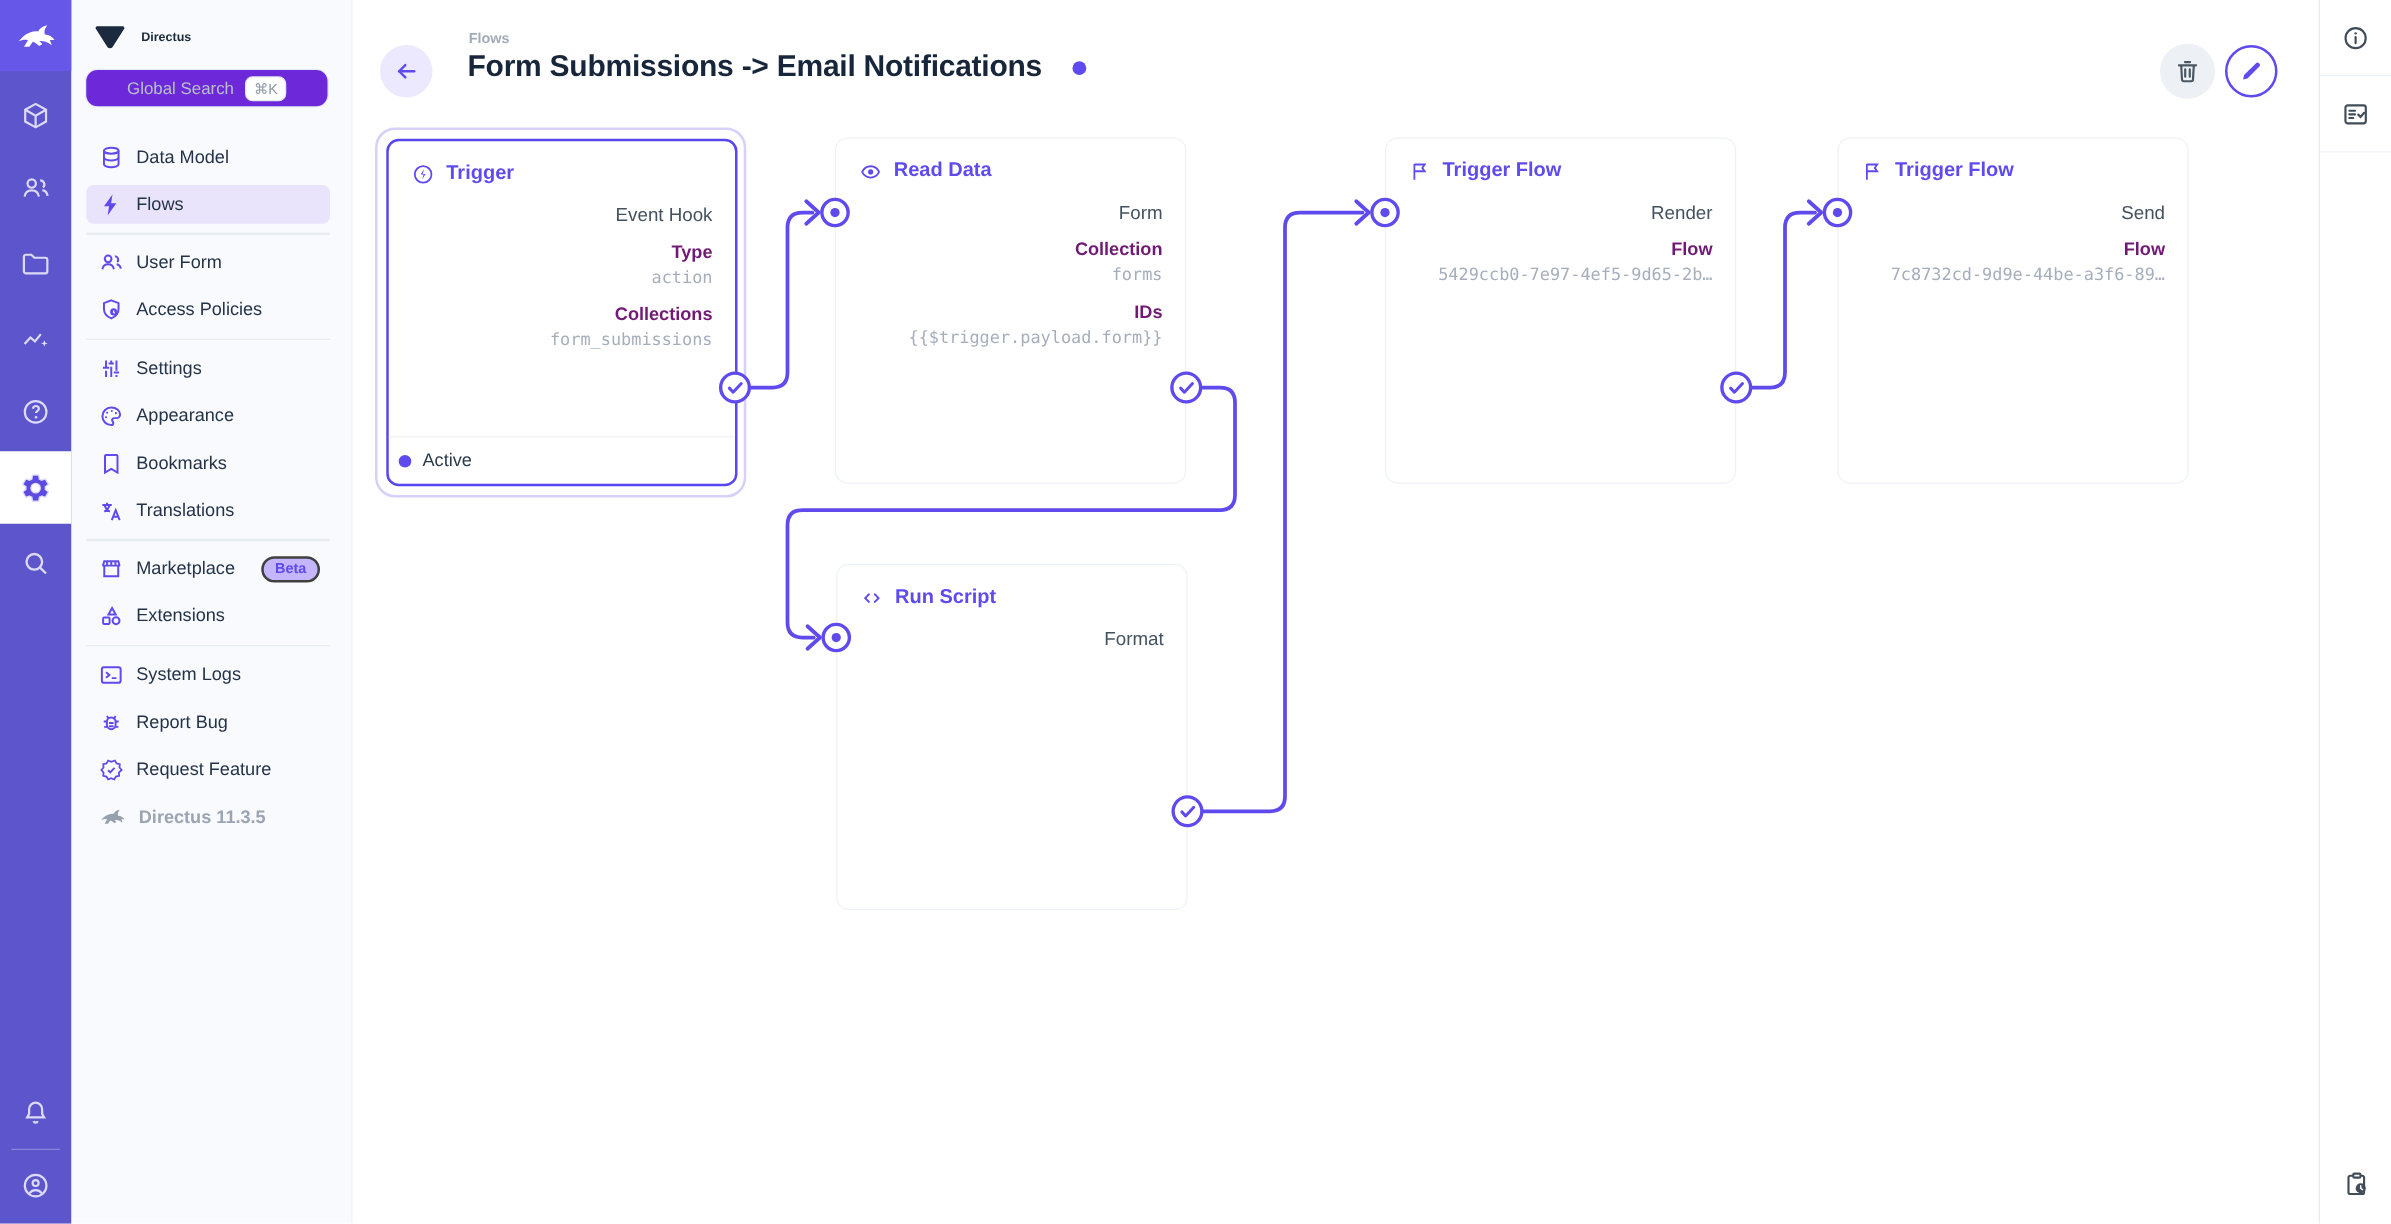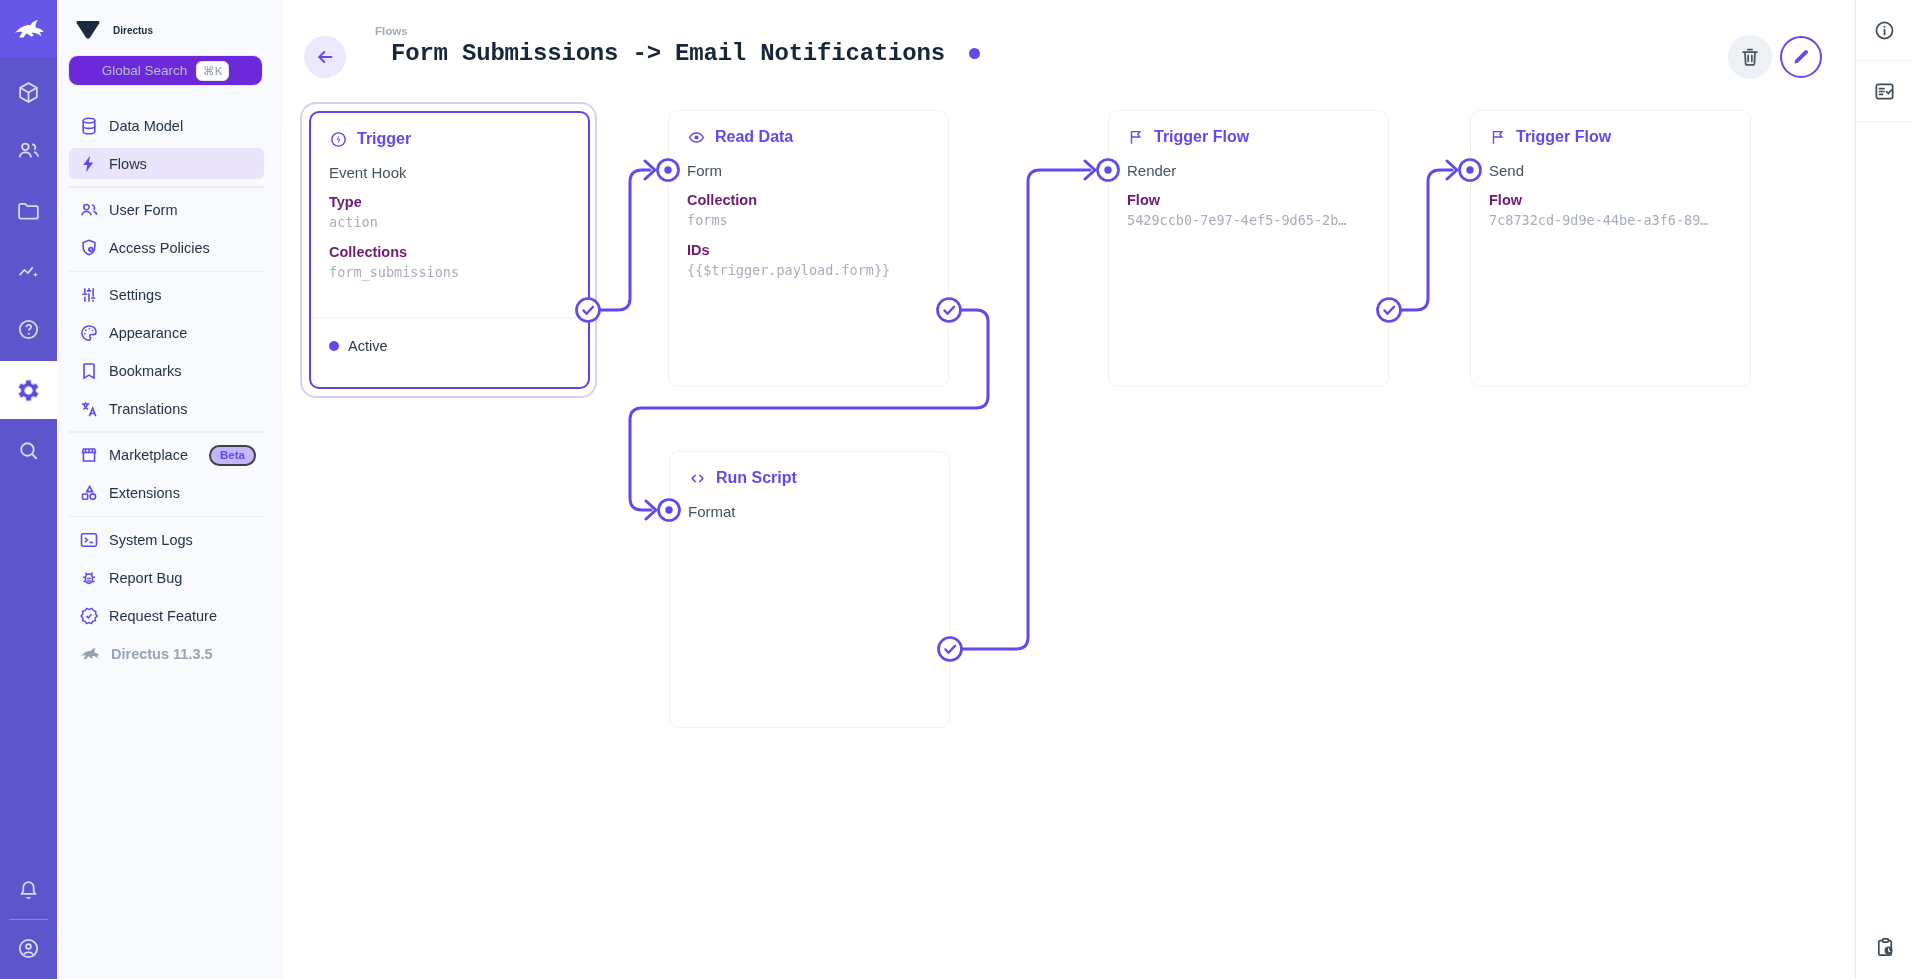--- a/index.html
+++ b/index.html
@@ -45,40 +45,40 @@
   .nav-item.selected{background:var(--accent-soft);}
   .nav-item.dim .lbl{color:#9AA4B2;font-weight:600;}
   .nav-sep{height:1.5px;background:#E8EDF2;margin:7px 18px 7px 12px;width:195px;}
   .beta-badge{margin-left:auto;font-size:11.5px;font-weight:600;color:var(--accent);border:2px solid #404040;border-radius:11px;padding:2.5px 9px;background:#c4b5fd;}
 
   
   .main{position:absolute;left:282px;top:0;width:1573px;height:100%;background:#fff;}
   .main-header{position:absolute;left:0;top:0;width:100%;height:92px;z-index:5;}
   .back-btn{position:absolute;left:22px;top:36px;width:42px;height:42px;border-radius:50%;background:#ECE8FD;border:none;display:flex;align-items:center;justify-content:center;cursor:pointer;}
   .crumb{position:absolute;left:93px;top:25px;font-size:11.5px;font-weight:600;color:#A2ABB8;}
-  .title-row{position:absolute;left:109px;top:40px;display:flex;align-items:center;gap:24px;font-family:Liberation Mono, monospace;}
+  .title-row{position:absolute;left:92px;top:40px;display:flex;align-items:center;gap:24px;}
   .page-title{font-size:24px;font-weight:800;letter-spacing:-.2px;color:#18263B;white-space:nowrap;}
   .title-dot{width:11px;height:11px;border-radius:50%;background:var(--accent);}
   .hdr-actions{position:absolute;right:33px;top:35px;display:flex;align-items:center;gap:8px;}
   .circle-btn{width:44px;height:44px;border-radius:50%;border:none;background:#EDF0F4;display:flex;align-items:center;justify-content:center;cursor:pointer;}
   .circle-btn.outline{width:42px;height:42px;background:#fff;border:2.5px solid var(--accent);}
 
   
-  .canvas{position:absolute;inset:0;}
+  .canvas{position:absolute;inset:0;text-align:right;}
   .wires{position:absolute;inset:0;pointer-events:none;z-index:2;}
   .card{position:absolute;width:281px;height:277px;background:#fff;border:1.5px solid #EEF1F7;border-radius:10px;padding:16px 18px;z-index:1;}
   .sel-ring{position:absolute;left:18px;top:102px;width:297px;height:296px;border:2px solid var(--ring);border-radius:16px;background:#fff;z-index:1;}
   .card.trigger{left:7px;top:7px;width:281px;height:278px;border:2px solid var(--accent-strong);border-radius:10px;}
   .card-type{display:flex;align-items:center;gap:9px;height:20px;margin-bottom:14px;color:var(--accent);font-size:16px;font-weight:700;}
   .card-name{height:20px;line-height:20px;font-size:15px;color:var(--text);}
   .field{margin-top:9px;}
   .field:first-of-type{margin-top:4px;}
   .f-label{font-size:14.5px;font-weight:700;color:#701a75;line-height:20px;}
   .f-value{font-family:"DejaVu Sans Mono","Liberation Mono",monospace;font-size:13.5px;color:var(--mono);line-height:21px;white-space:nowrap;overflow:hidden;}
-  .card-footer{position:absolute;left:0;right:0;bottom:14px;height:56px;border-top:1.5px solid #EEF1F5;display:flex;align-items:center;gap:9px;padding-left:18px;}
+  .card-footer{position:absolute;left:0;right:0;bottom:0;height:38px;border-top:1.5px solid #EEF1F5;display:flex;align-items:center;gap:9px;padding-left:8px;}
   .status-dot{width:10px;height:10px;border-radius:50%;background:var(--accent);}
   .status-lbl{font-size:14.5px;color:#2A394C;}
 
   
   .right-rail{position:absolute;right:0;top:0;width:58px;height:100%;background:#fff;border-left:1px solid #E8ECF1;z-index:30;}
   .rail-sec{height:61px;border-bottom:1px solid #EFF2F6;display:flex;align-items:center;justify-content:center;}
   .rail-btn{background:none;border:none;cursor:pointer;display:flex;align-items:center;justify-content:center;width:100%;height:100%;}
   .rail-bottom{position:absolute;bottom:10px;left:0;width:58px;display:flex;justify-content:center;}
   svg{display:block;}
 </style>

